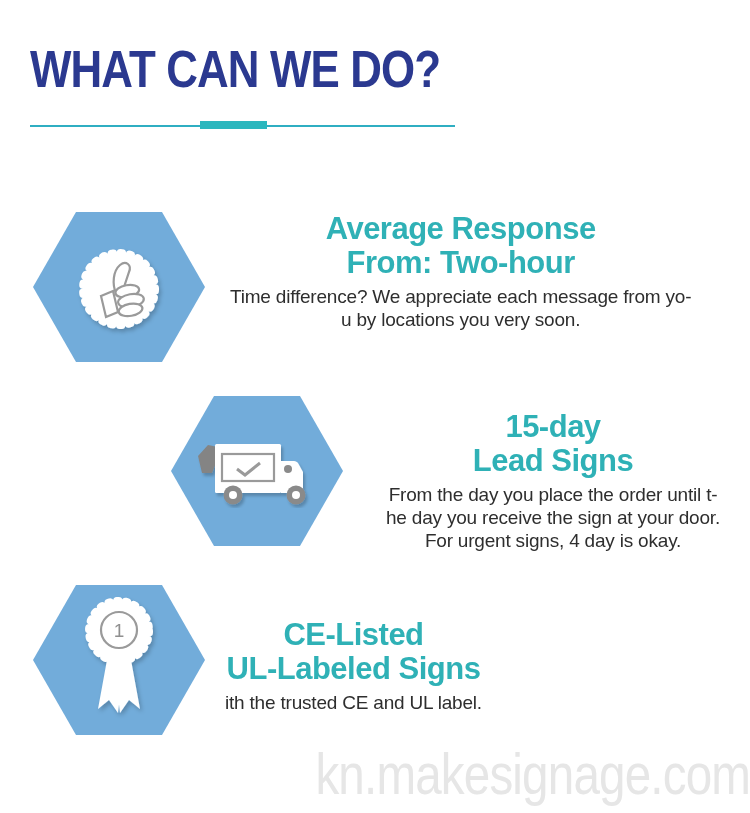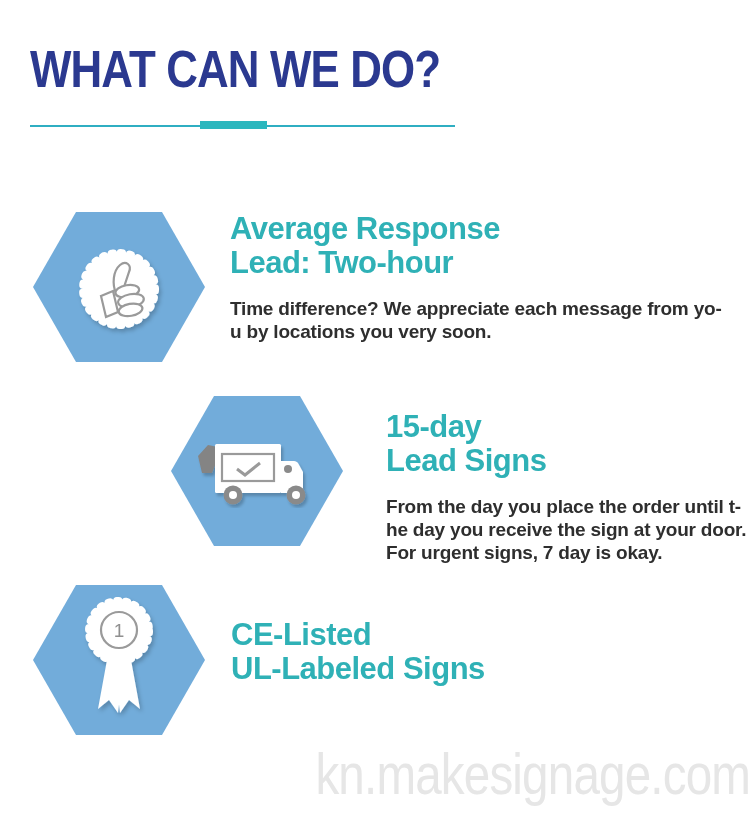--- a/index.html
+++ b/index.html
@@ -16,29 +16,29 @@
   .divider-thin{position:absolute;left:30px;top:125px;width:425px;height:2px;background:#2FAEC2;}
   .divider-thick{position:absolute;left:200px;top:121px;width:67px;height:8px;background:#2BB7BE;}
   .hex{
     position:absolute;width:172px;height:150px;background:#72ACDA;
     clip-path:polygon(25% 0,75% 0,100% 50%,75% 100%,25% 100%,0 50%);
     display:flex;align-items:center;justify-content:center;
   }
   .hex-1{left:33px;top:212px;}
   .hex-2{left:171px;top:396px;}
   .hex-3{left:33px;top:585px;}
-  .text-block{position:absolute;}
+  .text-block{position:absolute;text-align:center;}
   .tb-1{left:230px;top:212px;}
   .tb-2{left:386px;top:410px;}
-  .tb-3{left:231px;top:618px;}
+  .tb-3{left:225px;top:618px;}
   .heading-line{
     font-size:31px;line-height:34px;font-weight:bold;color:#2FB1B6;
     letter-spacing:-.5px;white-space:nowrap;
   }
-  .section-body{margin-top:17px;font-weight:bold;}
+  .section-body{margin-top:5px;}
   .body-line{
     font-size:19px;line-height:23px;color:#2E2E2E;
     letter-spacing:-.2px;white-space:nowrap;
   }
   .watermark{
     position:absolute;right:0;bottom:6px;margin:0;
     font-size:58px;font-weight:normal;color:#E6E6E6;
     letter-spacing:-1px;white-space:nowrap;
     transform:scaleX(.82);transform-origin:right bottom;
   }
@@ -67,21 +67,21 @@
         <g stroke="#9a9a9a" stroke-width="2.2" fill="#ffffff" transform="rotate(-10 62 64)">
           <ellipse cx="62" cy="54" rx="12" ry="6"></ellipse>
           <ellipse cx="64" cy="64" rx="13" ry="6.5"></ellipse>
           <ellipse cx="62" cy="73" rx="12" ry="6"></ellipse>
         </g>
       </g>
     </svg>
   </div>
   <div class="text-block tb-1">
     <div class="heading-line">Average Response</div>
-    <div class="heading-line">Lead: Two-hour</div>
+    <div class="heading-line">From: Two-hour</div>
     <div class="section-body">
       <div class="body-line">Time difference? We appreciate each message from yo-</div>
       <div class="body-line">u by locations you very soon.</div>
     </div>
   </div>
 
   <div class="hex hex-2">
     <svg width="124" height="74" viewBox="0 0 124 74">
       <defs>
         <filter id="sh2" x="-30%" y="-30%" width="160%" height="160%">
@@ -103,21 +103,21 @@
         </g>
       </g>
     </svg>
   </div>
   <div class="text-block tb-2">
     <div class="heading-line">15-day</div>
     <div class="heading-line">Lead Signs</div>
     <div class="section-body">
       <div class="body-line">From the day you place the order until t-</div>
       <div class="body-line">he day you receive the sign at your door.</div>
-      <div class="body-line">For urgent signs, 7 day is okay.</div>
+      <div class="body-line">For urgent signs, 4 day is okay.</div>
     </div>
   </div>
 
   <div class="hex hex-3">
     <svg width="104" height="142" viewBox="0 0 104 142">
       <defs>
         <filter id="sh3" x="-30%" y="-30%" width="160%" height="160%">
           <feDropShadow dx="2" dy="3" stdDeviation="2" flood-color="#000000" flood-opacity="0.22"></feDropShadow>
         </filter>
       </defs>
@@ -128,18 +128,19 @@
         <circle cx="52" cy="42" r="30" fill="#ffffff"></circle>
         <circle cx="52" cy="41" r="18" fill="none" stroke="#9a9a9a" stroke-width="2.2"></circle>
         <text x="52" y="48" text-anchor="middle" font-size="19" fill="#8f8f8f" font-family="Liberation Sans, sans-serif">1</text>
       </g>
     </svg>
   </div>
   <div class="text-block tb-3">
     <div class="heading-line">CE-Listed</div>
     <div class="heading-line">UL-Labeled Signs</div>
     <div class="section-body">
+      <div class="body-line">ith the trusted CE and UL label.</div>
     </div>
   </div>
 
   <div class="watermark">kn.makesignage.com</div>
 
 </div>
 
 </body></html>

